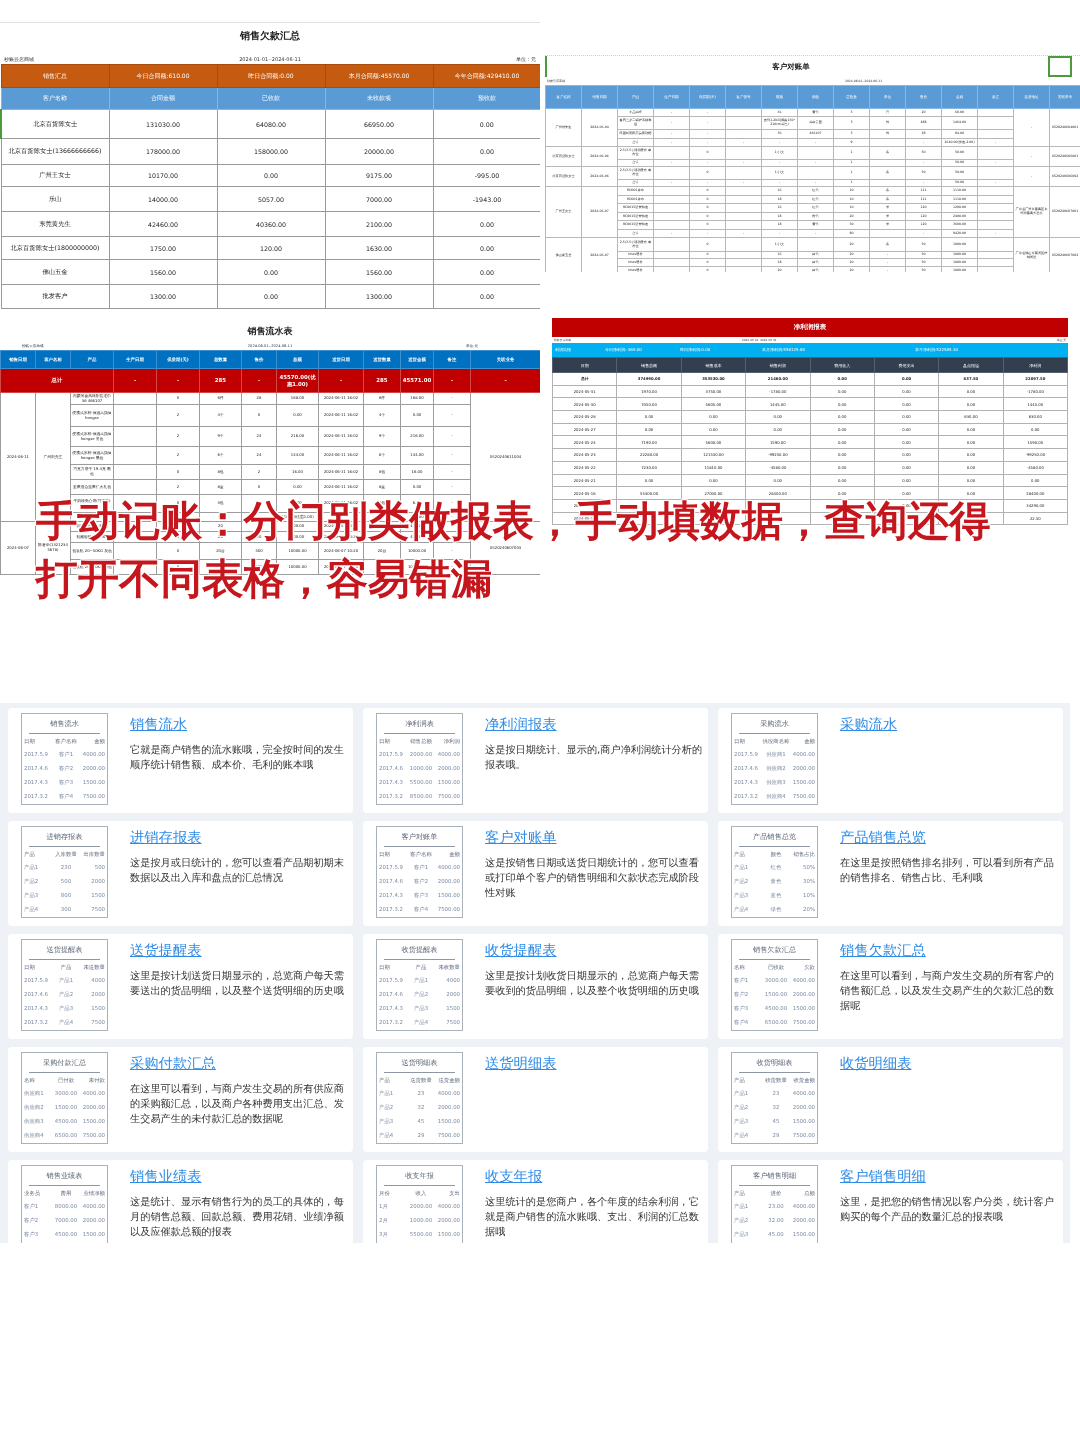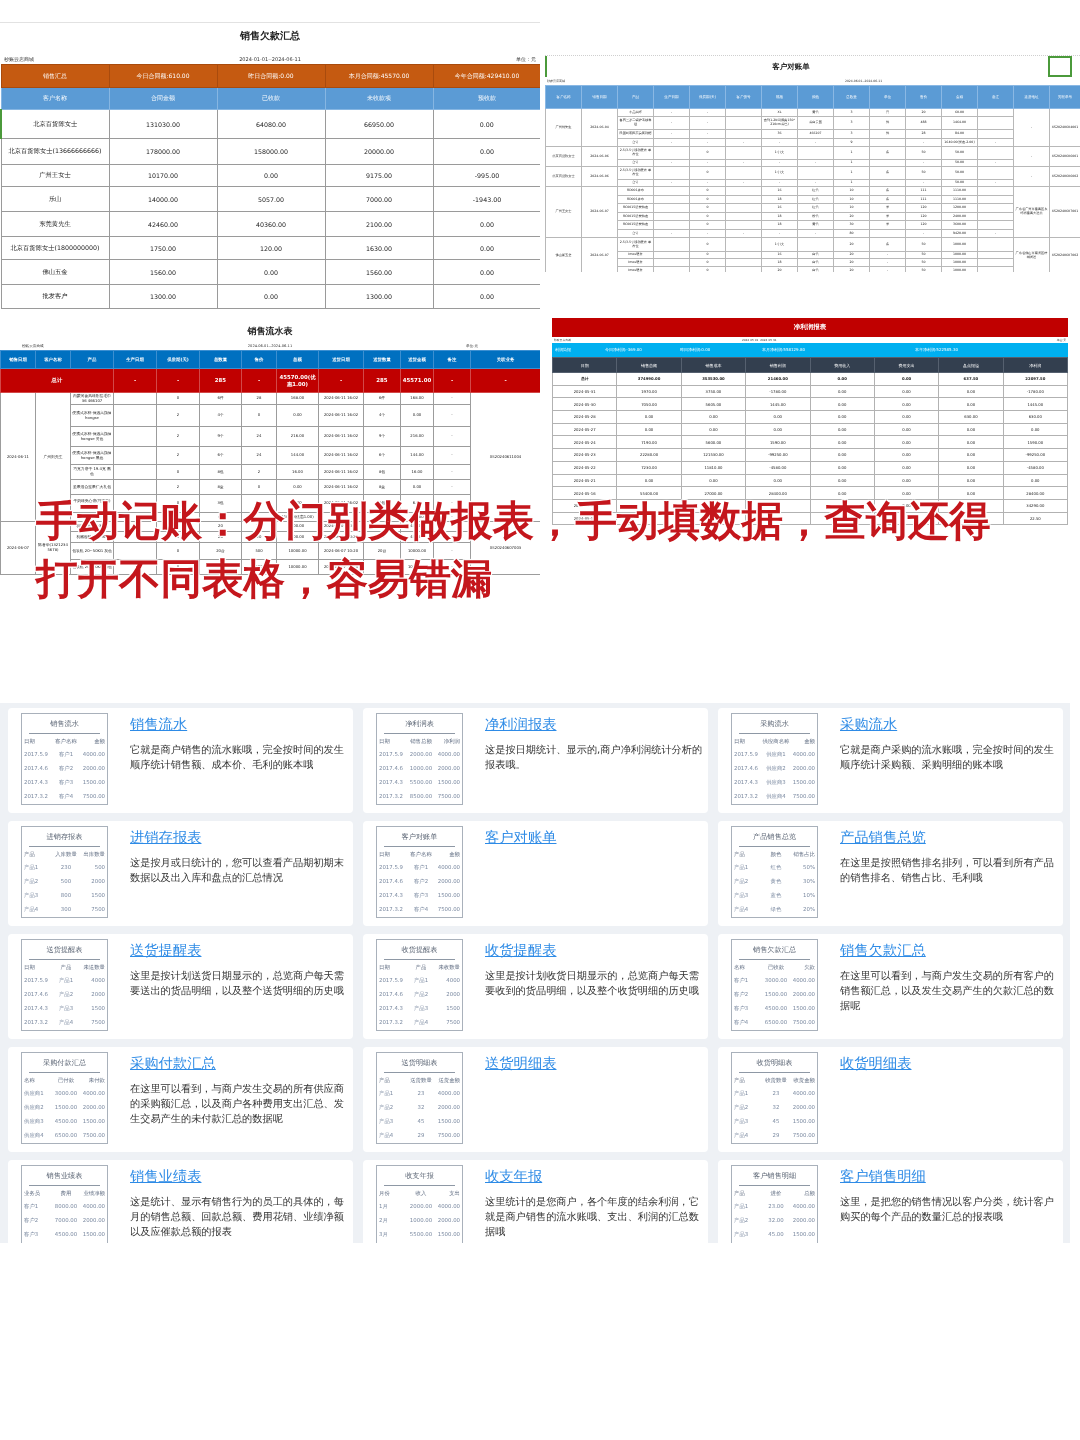--- a/index.html
+++ b/index.html
@@ -1008,21 +1008,20 @@
               </tr>
               <tr>
                 <td>2017.3.2</td>
                 <td>供应商4</td>
                 <td>7500.00</td>
               </tr>
             </tbody>
           </table>
         </div>
         <a class="card-title">采购流水</a>
-        <p class="card-desc">它就是商户采购的流水账哦，完全按时间的发生顺序统计采购额、采购明细的账本哦</p>
       </div>
 
       <div class="card">
         <div class="thumb">
           <div class="thumb-title">进销存报表</div>
           <div class="thumb-rule"></div>
           <table class="thumb-table">
             <colgroup>
               <col style="width:30px">
               <col style="width:28px">
@@ -1098,20 +1097,21 @@
               </tr>
               <tr>
                 <td>2017.3.2</td>
                 <td>客户4</td>
                 <td>7500.00</td>
               </tr>
             </tbody>
           </table>
         </div>
         <a class="card-title">客户对账单</a>
+        <p class="card-desc">这是按销售日期或送货日期统计的，您可以查看或打印单个客户的销售明细和欠款状态完成阶段性对账</p>
       </div>
 
       <div class="card">
         <div class="thumb">
           <div class="thumb-title">产品销售总览</div>
           <div class="thumb-rule"></div>
           <table class="thumb-table">
             <colgroup>
               <col style="width:30px">
               <col style="width:28px">

